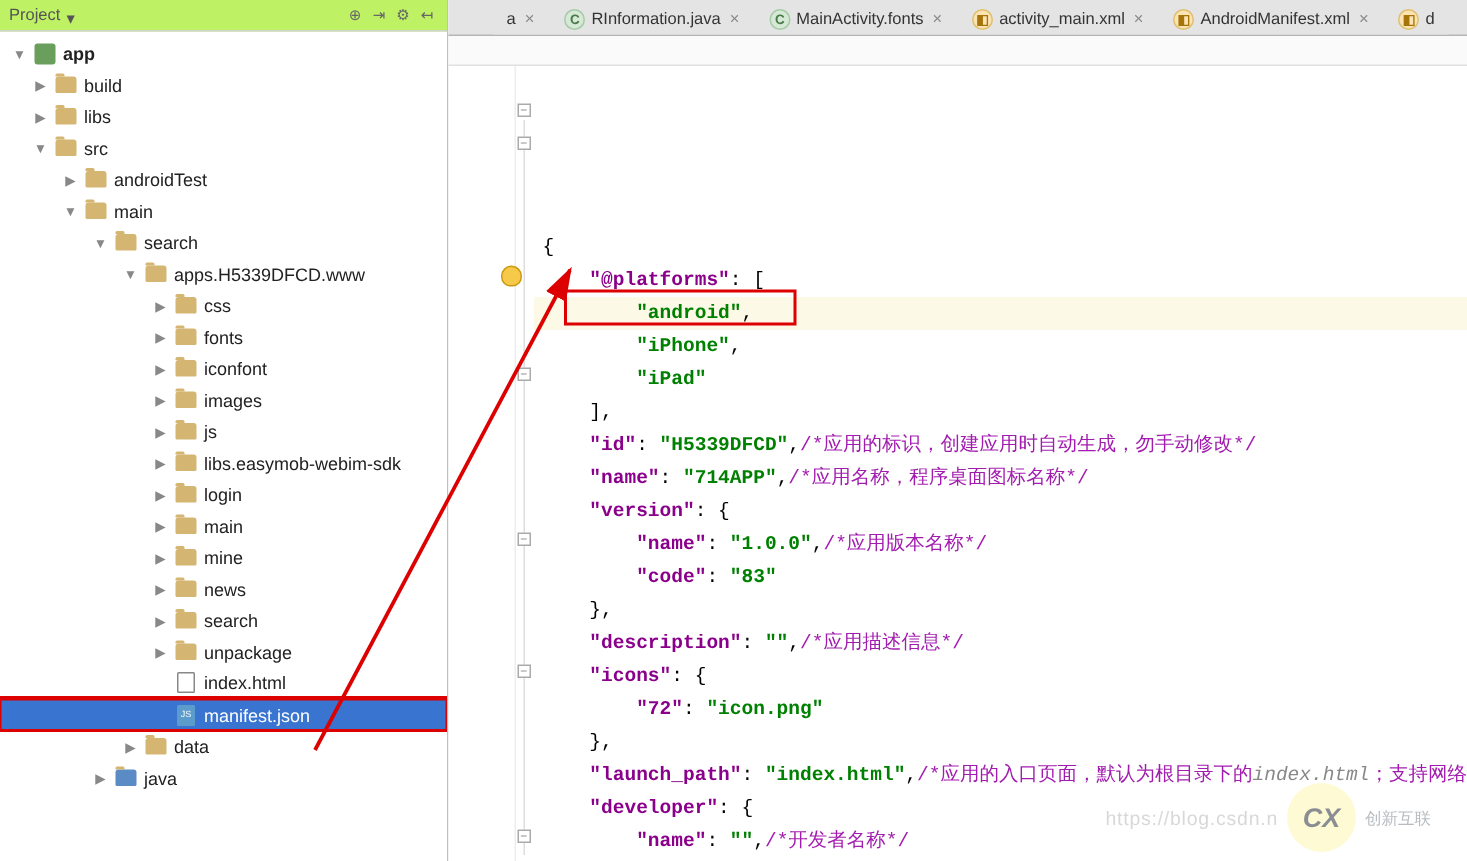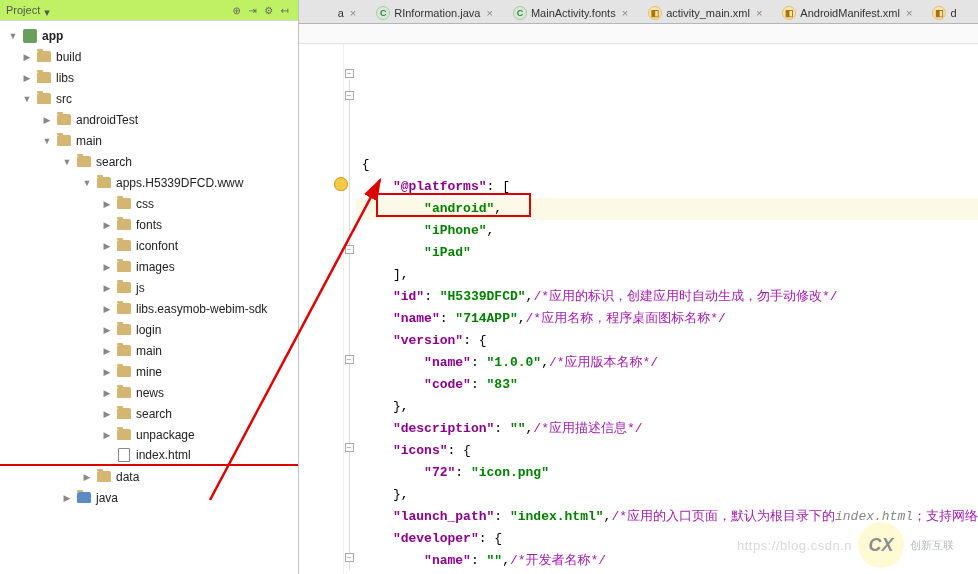--- a/index.html
+++ b/index.html
@@ -212,20 +212,27 @@
           </span>
           <span class="tree-label">unpackage</span>
         </div>
       <div class="tree-row ind5" style="border-bottom:2px solid #d00">
           <span class="tree-toggle"></span>
           <span class="tree-icon">
             <span class="file-icon"></span>
           </span>
           <span class="tree-label">index.html</span>
         </div>
+      <div class="tree-row ind5 selected" style="outline:2px solid #d00; outline-offset:-1px;">
+          <span class="tree-toggle"></span>
+          <span class="tree-icon">
+            <span class="file-json">JS</span>
+          </span>
+          <span class="tree-label">manifest.json</span>
+        </div>
       <div class="tree-row ind4">
           <span class="tree-toggle">▶</span>
           <span class="tree-icon">
             <span class="folder"></span>
           </span>
           <span class="tree-label">data</span>
         </div>
       <div class="tree-row ind3">
           <span class="tree-toggle">▶</span>
           <span class="tree-icon">

